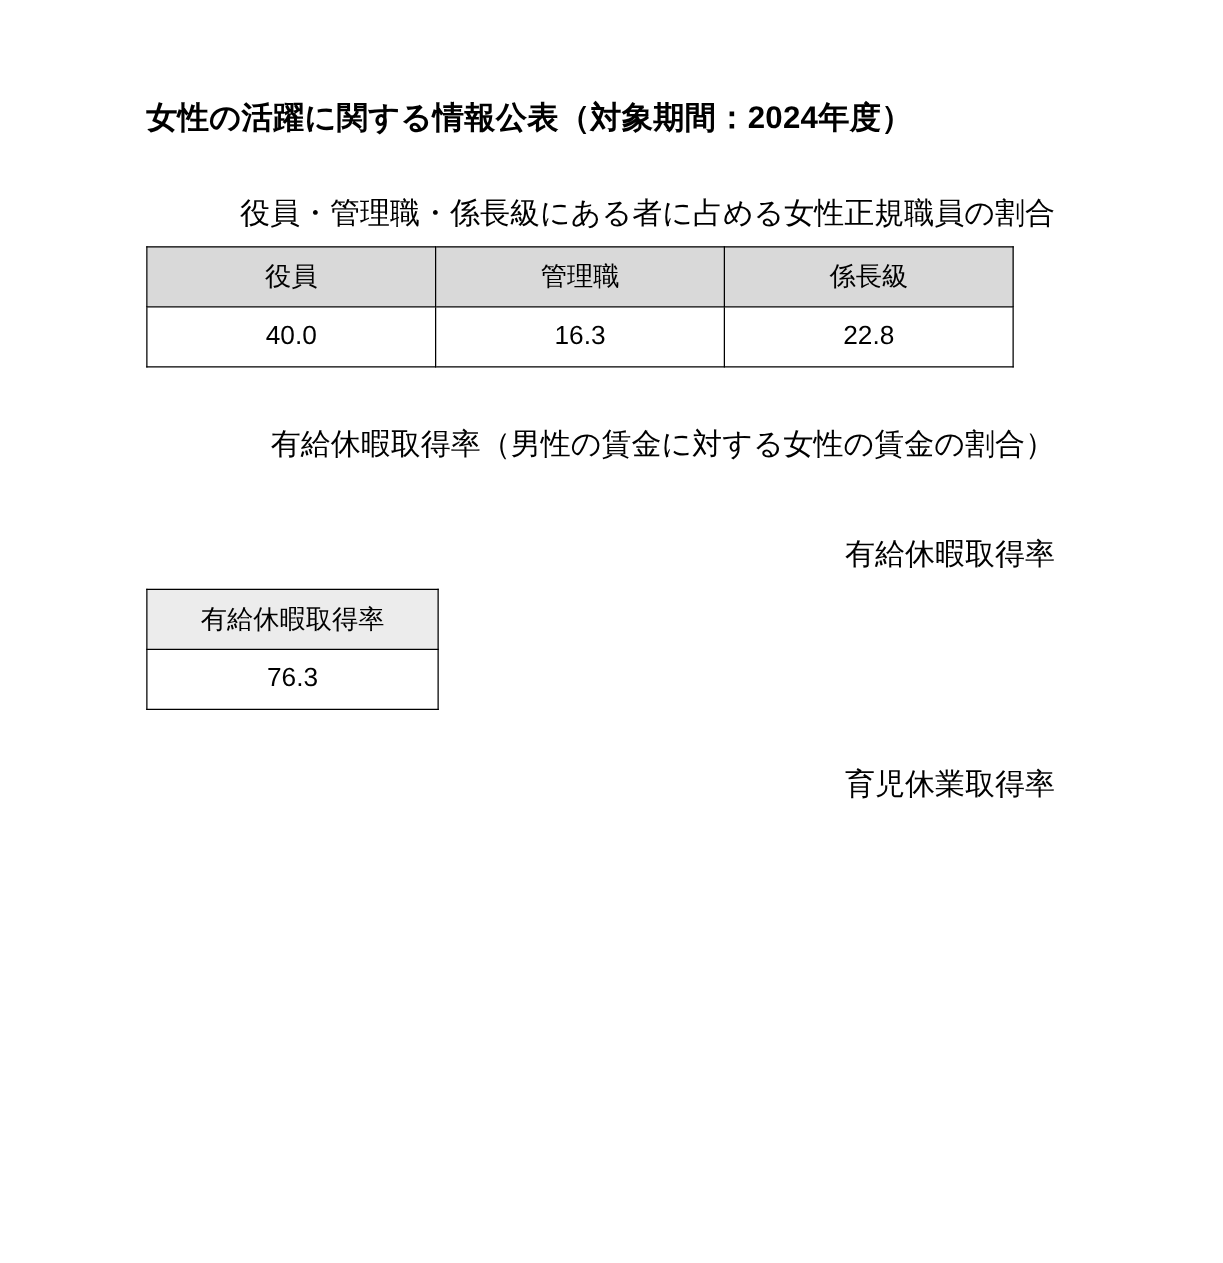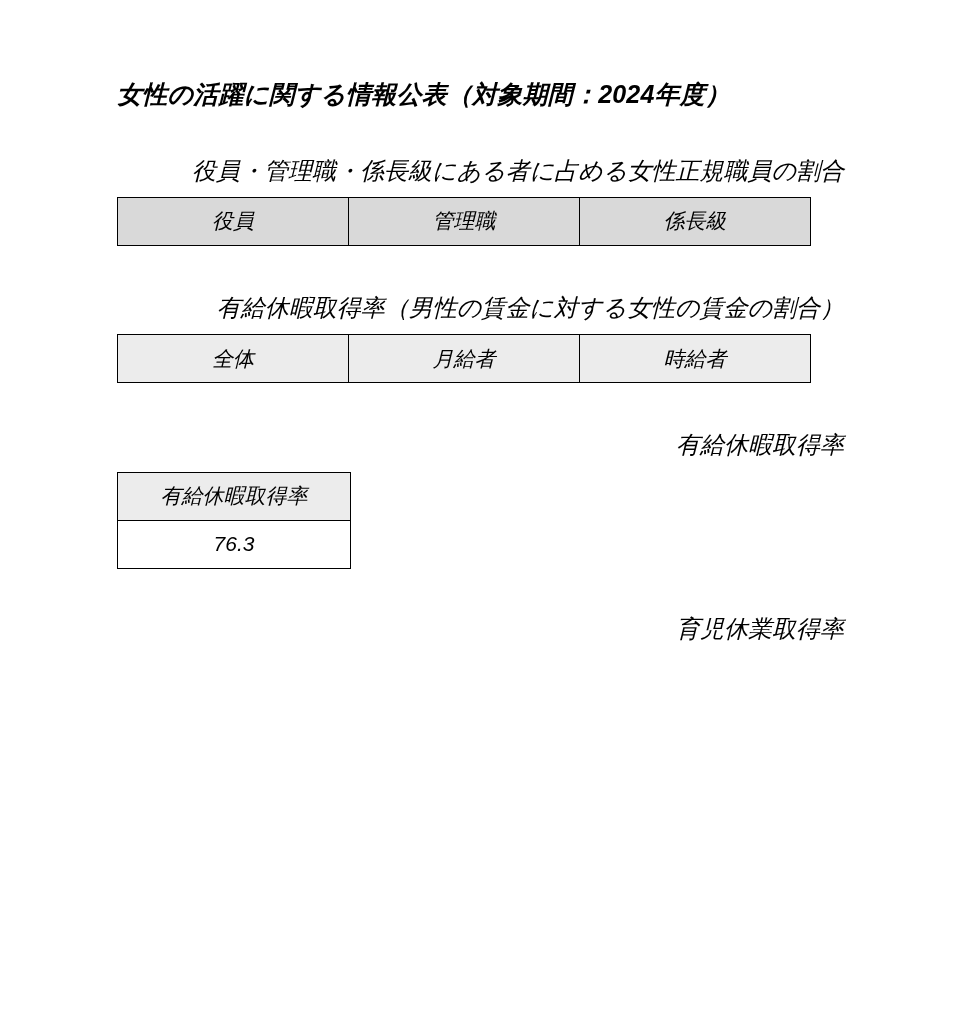--- a/index.html
+++ b/index.html
@@ -13,21 +13,20 @@
     font-family: "Liberation Sans", "DejaVu Sans", sans-serif;
     color: #000000;
     overflow: hidden;
   }
   .page {
     position: relative;
     width: 844px;
     height: 1010px;
     box-sizing: border-box;
     padding: 78px 0 12px 117px;
-    font-style: italic;
   }
   .doc-title {
     font-size: 25px;
     font-weight: bold;
     letter-spacing: 0.2px;
     margin: 0 0 44px 0;
     line-height: 1.3;
   }
   .section {
     margin-bottom: 30px;
@@ -77,33 +76,33 @@
 
   <div class="section sec-ratio">
     <div class="section-heading">役員・管理職・係長級にある者に占める女性正規職員の割合</div>
     <table class="data w3">
       <tbody>
         <tr class="header">
           <td>役員</td>
           <td>管理職</td>
           <td>係長級</td>
         </tr>
+        <tr>
+          <td>40.0</td>
+          <td>16.3</td>
+          <td>22.8</td>
+        </tr>
       </tbody>
     </table>
   </div>
 
   <div class="section sec-wage">
     <div class="section-heading">有給休暇取得率（男性の賃金に対する女性の賃金の割合）</div>
     <table class="data w3b light">
       <tbody>
-        <tr class="header">
-          <td>全体</td>
-          <td>月給者</td>
-          <td>時給者</td>
-        </tr>
       </tbody>
     </table>
   </div>
 
   <div class="section sec-paid">
     <div class="section-heading">有給休暇取得率</div>
     <table class="data w1 light">
       <tbody>
         <tr class="header">
           <td>有給休暇取得率</td>

